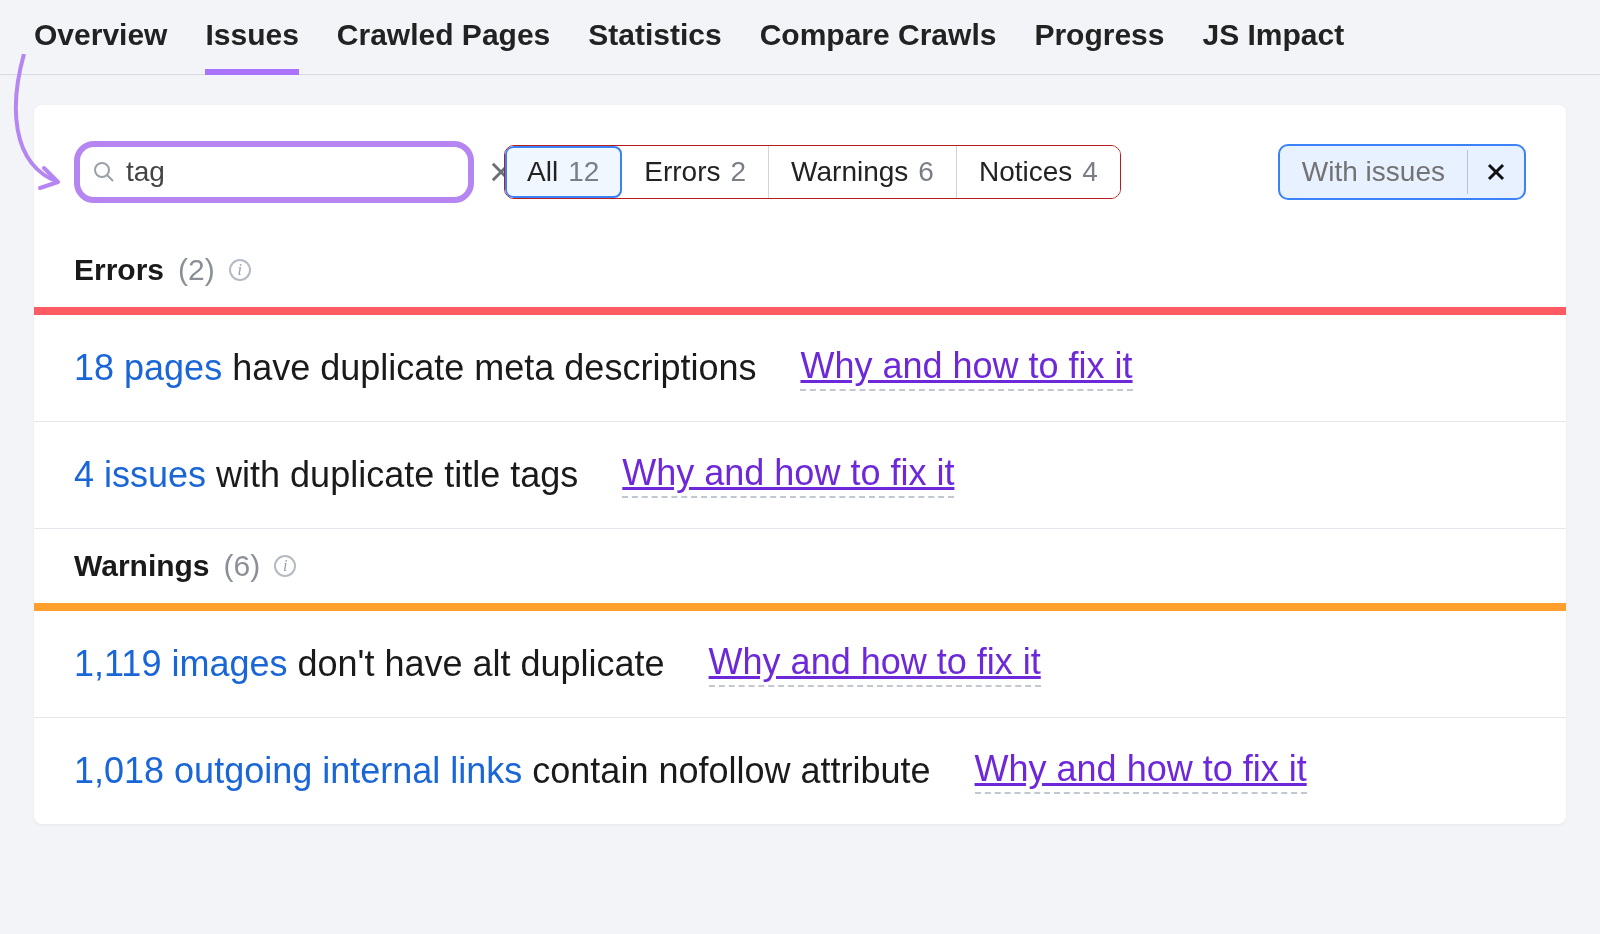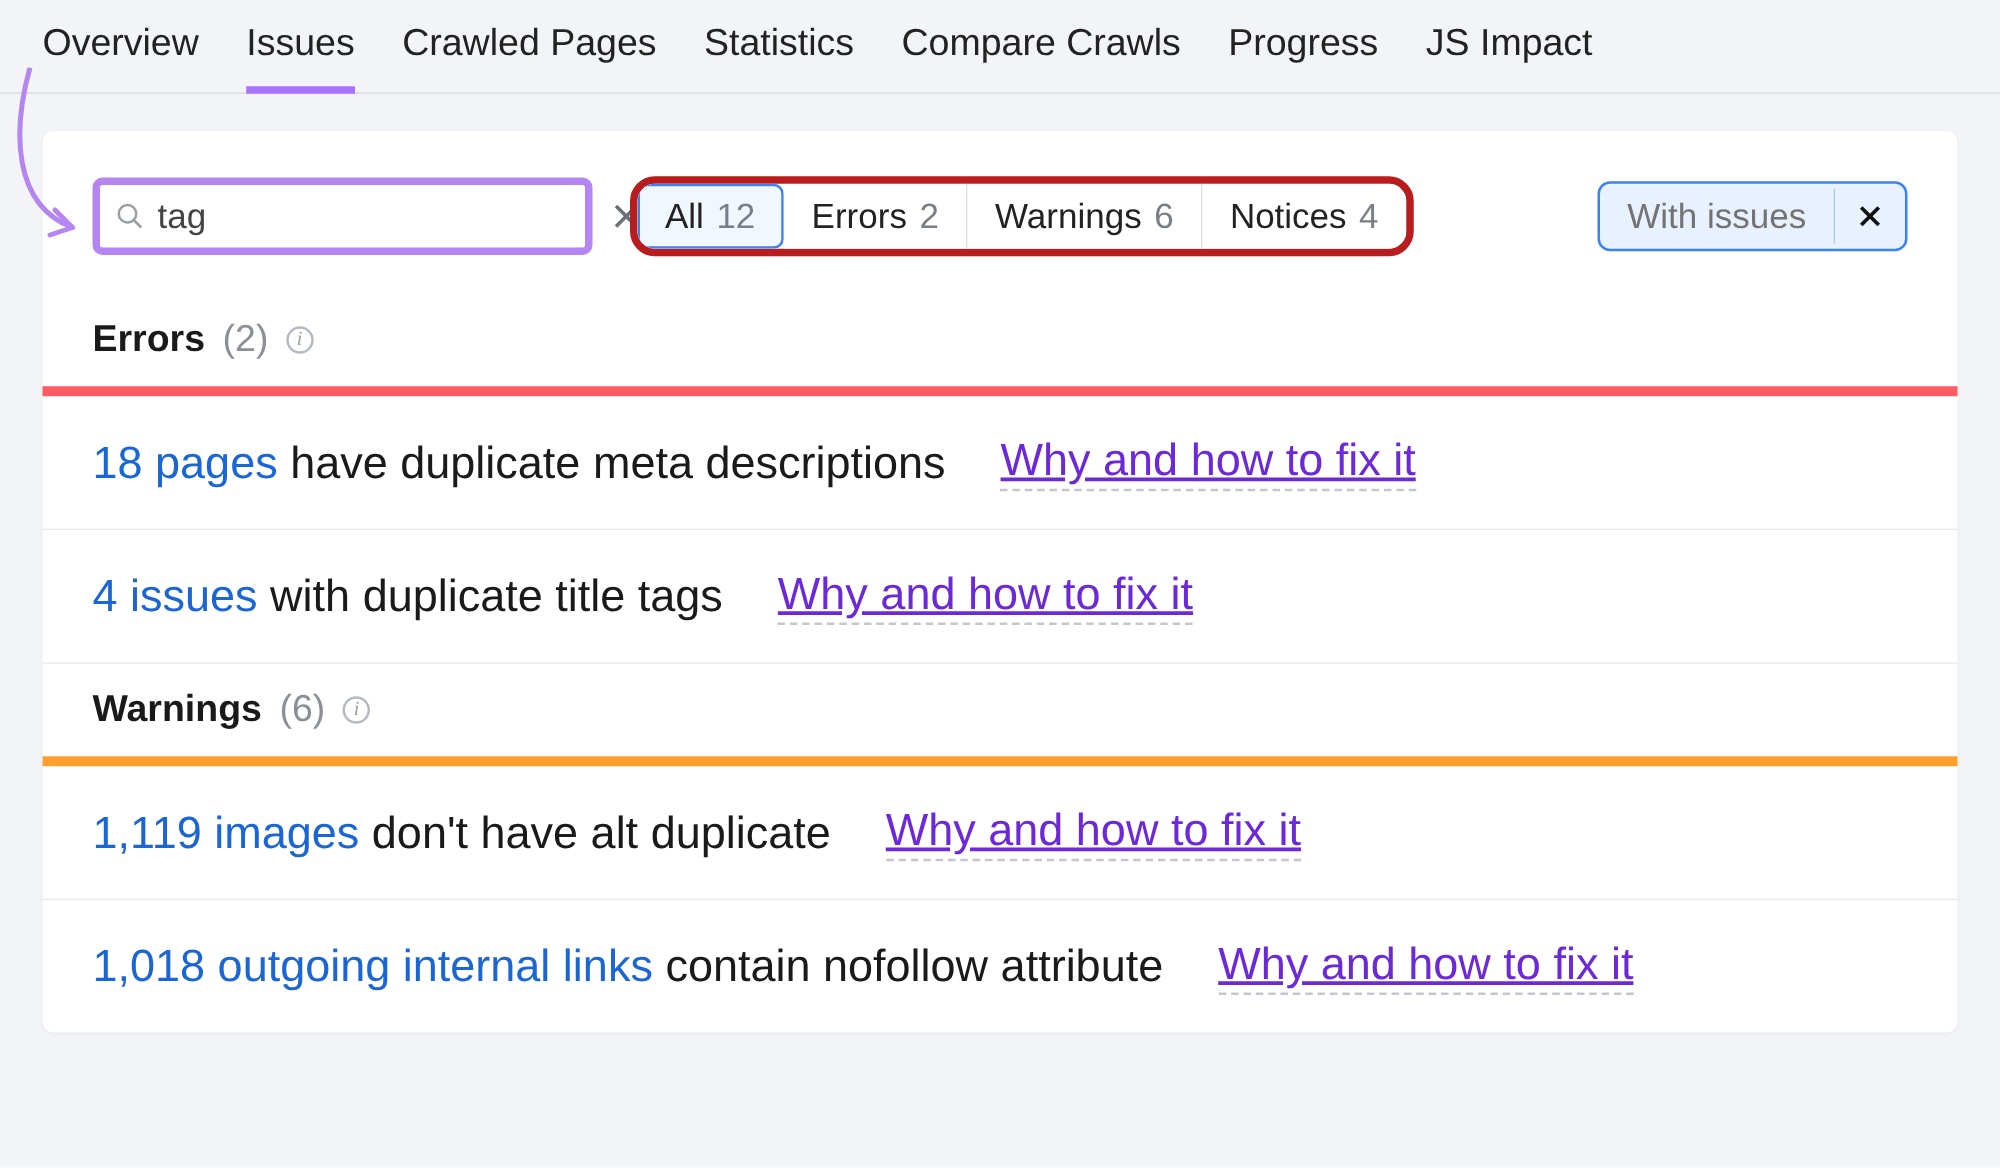--- a/index.html
+++ b/index.html
@@ -14,21 +14,21 @@
   }
   .tabs {
     display: flex;
     gap: 38px;
     padding: 18px 34px 0 34px;
     border-bottom: 1px solid #d6d8de;
     background: #f3f4f7;
   }
   .tab {
     font-size: 30px;
-    font-weight: 400;
+    font-weight: 700;
     color: #222;
     padding-bottom: 22px;
     cursor: pointer;
     position: relative;
   }
   .tab.active::after {
     content: "";
     position: absolute;
     left: 0; right: 0; bottom: -1px;
     height: 6px;
@@ -52,21 +52,21 @@
   .toolbar {
     display: flex;
     align-items: center;
     padding: 0 40px 30px 40px;
     gap: 30px;
   }
   .search-wrap {
     display: flex;
     align-items: center;
     border: 6px solid #b585f2;
-    border-radius: 8px;
+    border-radius: 20px;
     height: 62px;
     width: 400px;
     padding: 0 12px;
     background: #fff;
   }
   .search-wrap .mag {
     width: 24px; height: 24px; stroke: #9aa0a6;
     margin-right: 10px;
     flex: none;
   }
@@ -78,22 +78,22 @@
     color: #444;
     background: transparent;
   }
   .search-wrap .clear {
     width: 28px; height: 28px; stroke: #6b6f76;
     cursor: pointer;
     flex: none;
   }
   .seg {
     display: flex;
-    border: 6px solid #b91c1c;
-    border-radius: 20px;
+    border: 1px solid #b91c1c;
+    border-radius: 10px;
     overflow: hidden;
   }
   .seg-btn {
     display: flex;
     align-items: center;
     gap: 10px;
     padding: 10px 22px;
     font-size: 28px;
     color: #222;
     border-right: 1px solid #cfd3da;

